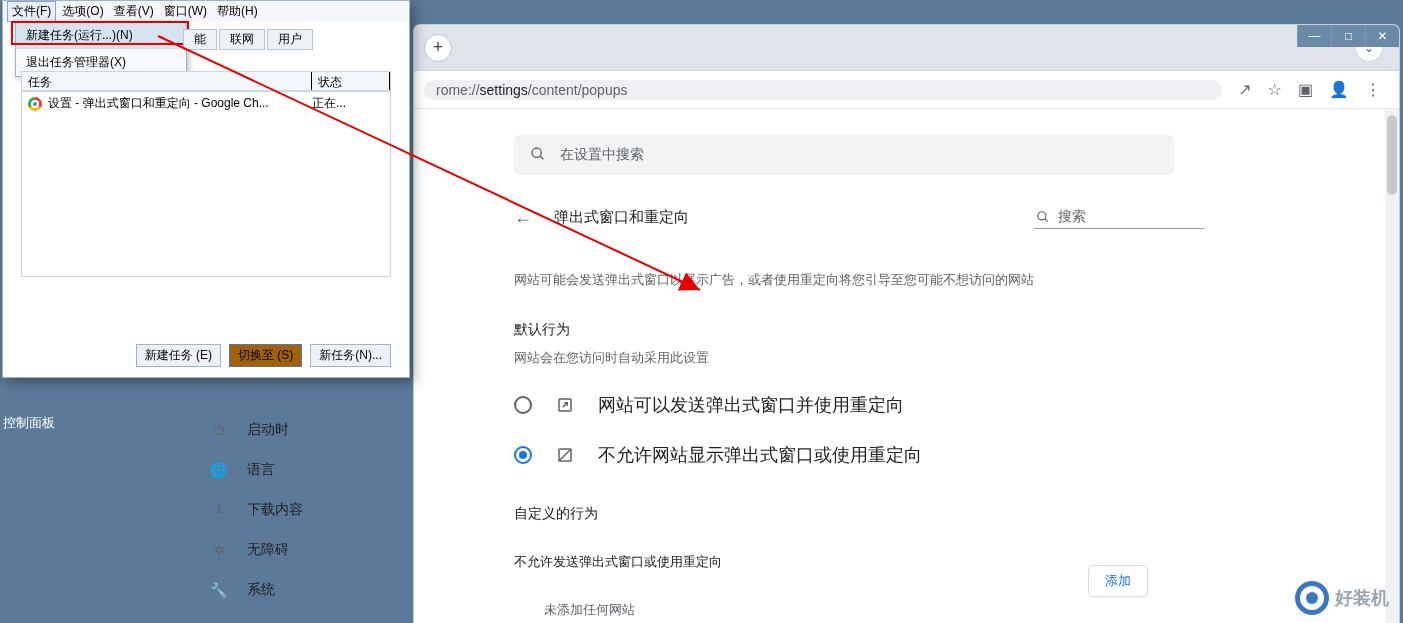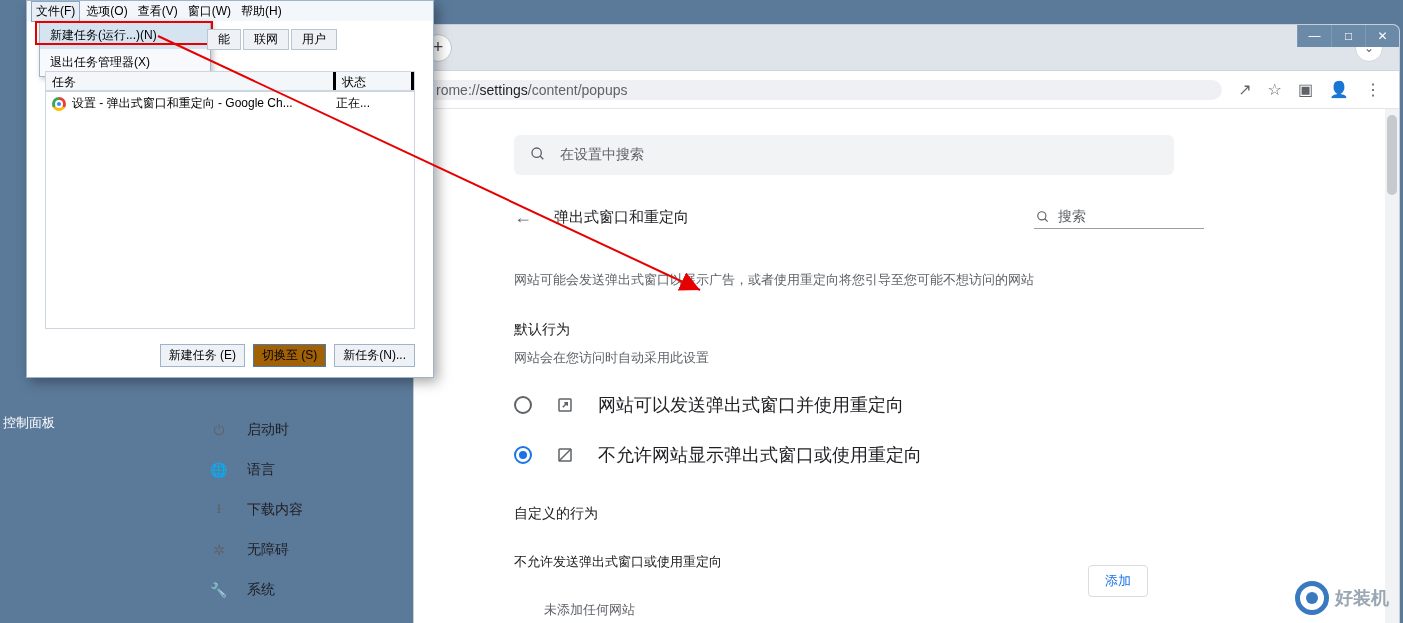--- a/index.html
+++ b/index.html
@@ -99,44 +99,43 @@
     border:1px solid #dadce0; border-radius:4px; padding:6px 16px; color:#1a73e8; font-size:13px; background:#fff; cursor:pointer;
   }
   .custom-block { margin-top:38px; }
   .empty-note { margin-top:30px; margin-left:30px; color:#5f6368; font-size:13px;}
 
   
   .tm-window {
     position:absolute; left:2px; top:0; width:408px; height:378px;
     background:#fff; border:1px solid #9fb4c8; box-shadow:4px 4px 12px rgba(0,0,0,.35);
     font-size:12px;
-    margin-left:24px;
   }
   .tm-menubar { height:20px; background:#f3f6fa; display:flex; align-items:center; gap:2px; padding:0 4px; }
   .tm-menubar span { padding:1px 4px; cursor:pointer; }
   .tm-menubar span.hl { border:1px solid #8aa7c2; background:#e7eef6;}
   .tm-dropdown {
     position:absolute; left:12px; top:20px; width:172px; background:#f7f9fc;
     border:1px solid #9fb4c8; box-shadow:2px 2px 6px rgba(0,0,0,.25);
   }
   .tm-dropdown .mi { padding:5px 10px; cursor:pointer; font-size:12px;}
   .tm-dropdown .mi.hover { background:#d6e4f2; }
   .tm-redbox {
     position:absolute; left:8px; top:20px; width:178px; height:24px; border:2px solid #e60000; pointer-events:none;
   }
   .tm-tabs { position:absolute; left:180px; top:28px; display:flex; gap:2px; }
   .tm-tabs div { border:1px solid #b8c5d2; background:#eef2f7; padding:1px 10px; font-size:12px; cursor:pointer;}
   .tm-listhead {
     position:absolute; left:18px; top:70px; right:18px; height:20px;
     border:1px solid #cdd6df; background:#f4f7fa; display:flex; font-size:12px;
   }
-  .tm-listhead div { padding:2px 6px; border-right:3px solid #000000; }
+  .tm-listhead div { padding:2px 6px; border-right:1px solid #000000; }
   .tm-listhead .c1{flex:1;} .tm-listhead .c2{width:78px;}
   .tm-listbody {
-    position:absolute; left:18px; top:90px; right:18px; height:238px;
+    position:absolute; left:18px; top:90px; right:18px; height:186px;
     border:1px solid #cdd6df; background:#fff; overflow:hidden;
   }
   .tm-row { display:flex; align-items:center; gap:6px; padding:3px 6px; font-size:12px;}
   .tm-row .c1{flex:1; white-space:nowrap; overflow:hidden; text-overflow:ellipsis;}
   .tm-row .c2{width:72px;}
   .chromeicon{width:14px;height:14px;border-radius:50%;background:conic-gradient(#ea4335 0 120deg,#fbbc05 120deg 240deg,#34a853 240deg 360deg);position:relative;}
   .chromeicon::after{content:"";position:absolute;inset:3px;border-radius:50%;background:#fff;}
   .chromeicon::before{content:"";position:absolute;inset:5px;border-radius:50%;background:#4285f4;z-index:1;}
   .tm-buttons { position:absolute; left:0; right:0; bottom:10px; display:flex; gap:8px; justify-content:flex-end; padding:0 18px;}
   .tm-buttons button { font-size:12px; padding:2px 8px; border:1px solid #9fb4c8; background:#eef2f7; cursor:pointer;}

